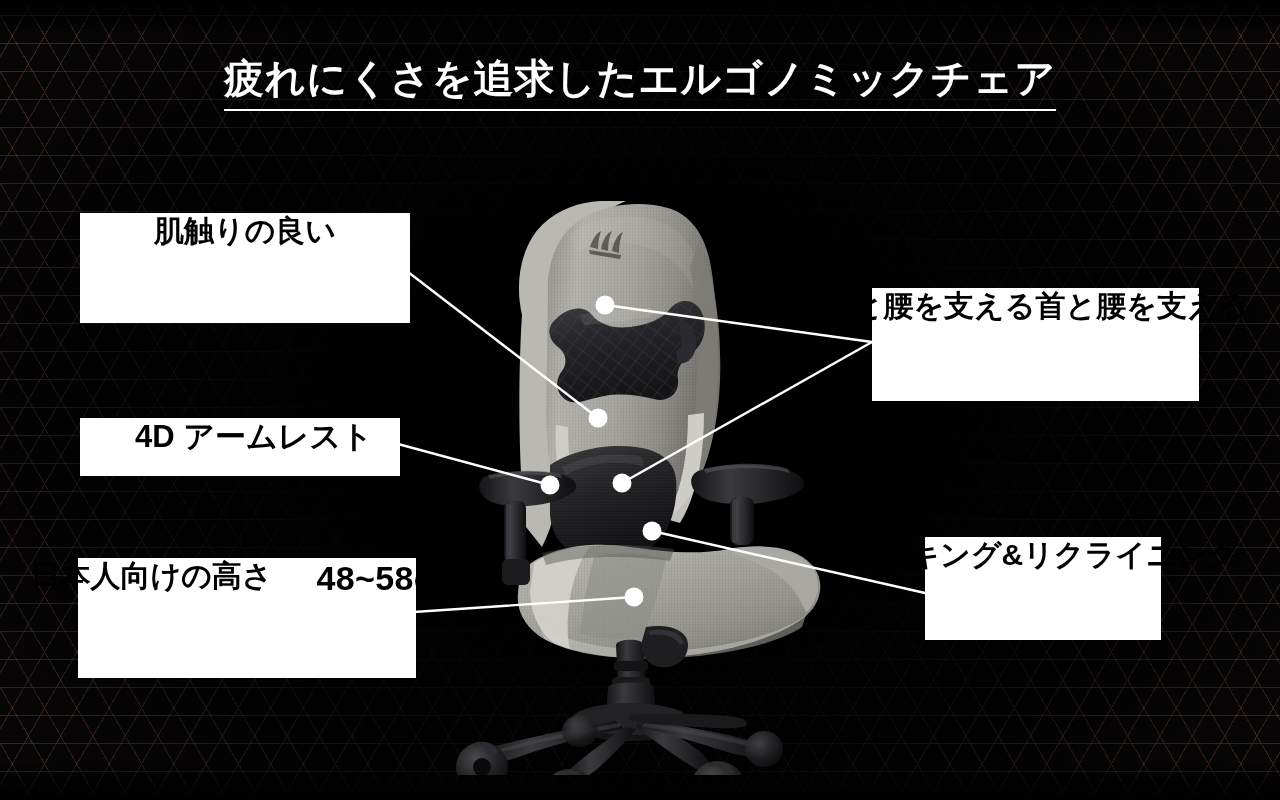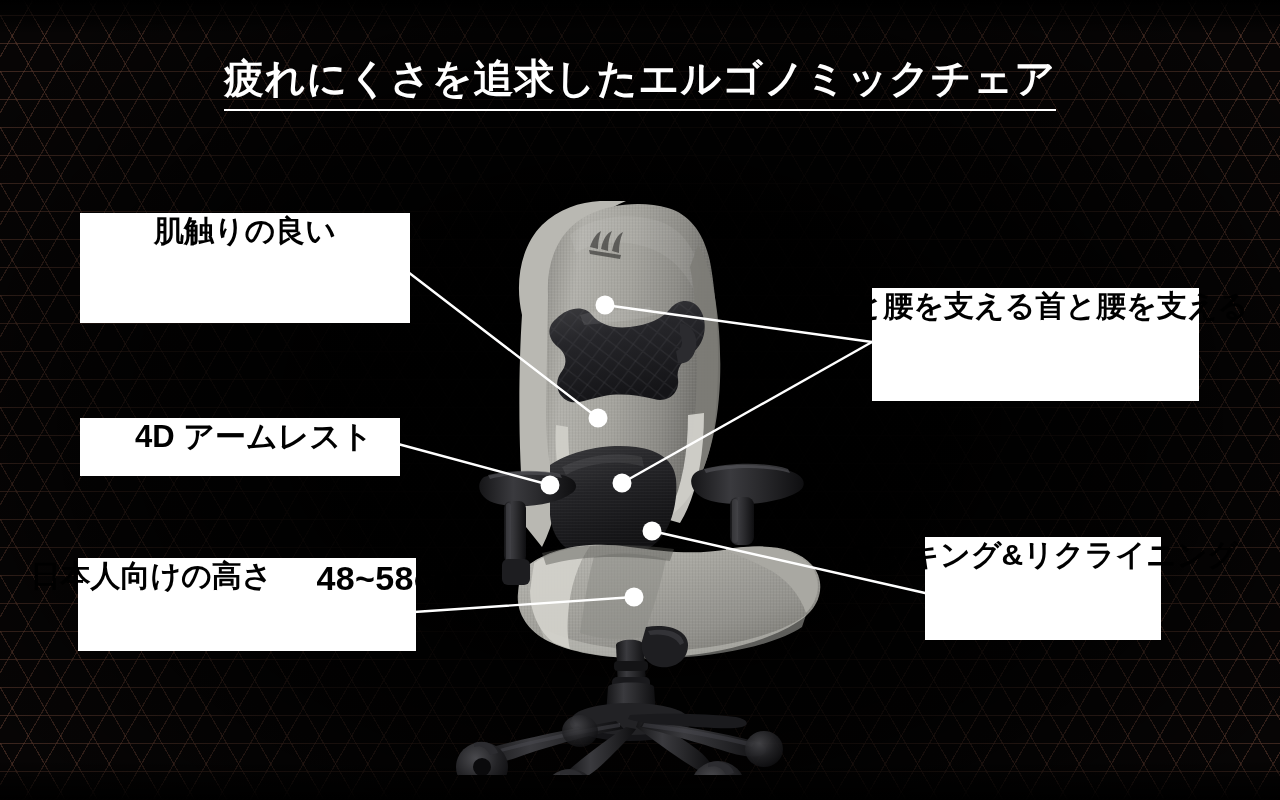--- a/index.html
+++ b/index.html
@@ -99,21 +99,21 @@
     white-space: nowrap;
     font-weight: 700;
     line-height: 1.22;
   }
   .callout .ln.big   { font-size: 30px; }
   .callout .ln.small { font-size: 34px; font-weight: 600; letter-spacing: 0.01em; }
   .callout.single .ln.big { font-size: 31px; }
 
   #callout-fabric   { left: 80px;  top: 213px; width: 330px; height: 110px; }
   #callout-armrest  { left: 80px;  top: 418px; width: 320px; height: 58px; padding-left: 28px;  }
-  #callout-height   { left: 78px;  top: 558px; width: 338px; height: 93px; gap: 44px; }
+  #callout-height   { left: 78px;  top: 558px; width: 338px; height: 120px; gap: 44px; }
   #callout-cushion  { left: 872px; top: 288px; width: 327px; height: 113px; }
   #callout-rocking  { left: 925px; top: 537px; width: 236px; height: 103px; }
 
   
   #chair {
     position: absolute;
     left: 430px;
     top: 175px;
     width: 430px;
     height: 600px;

